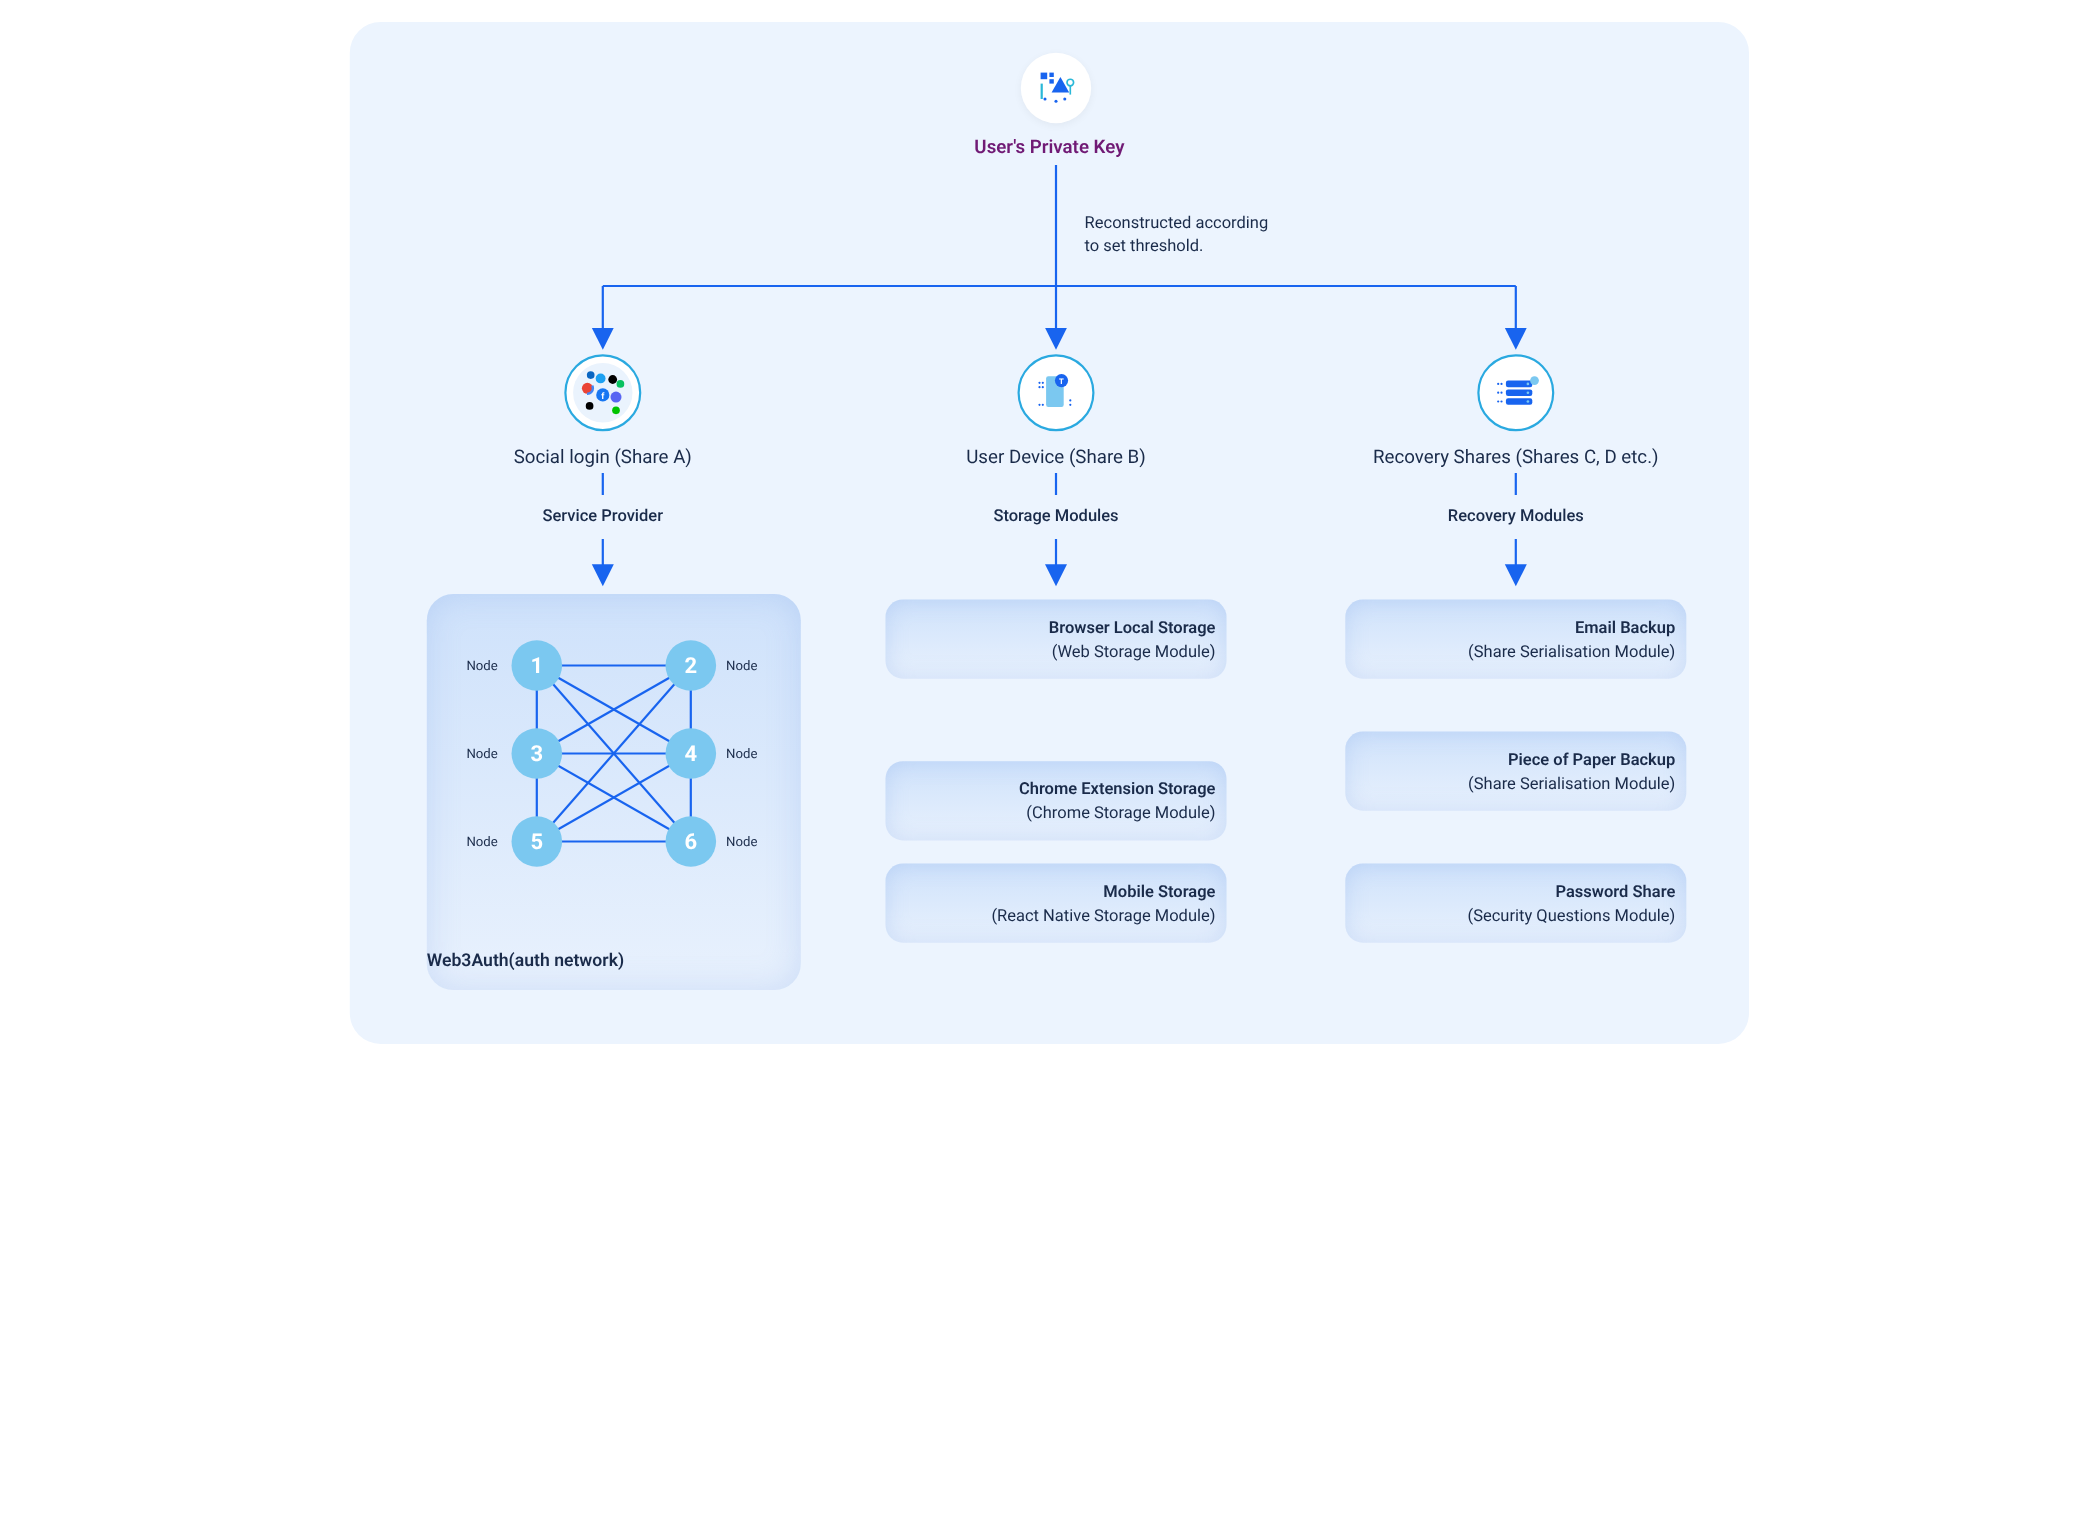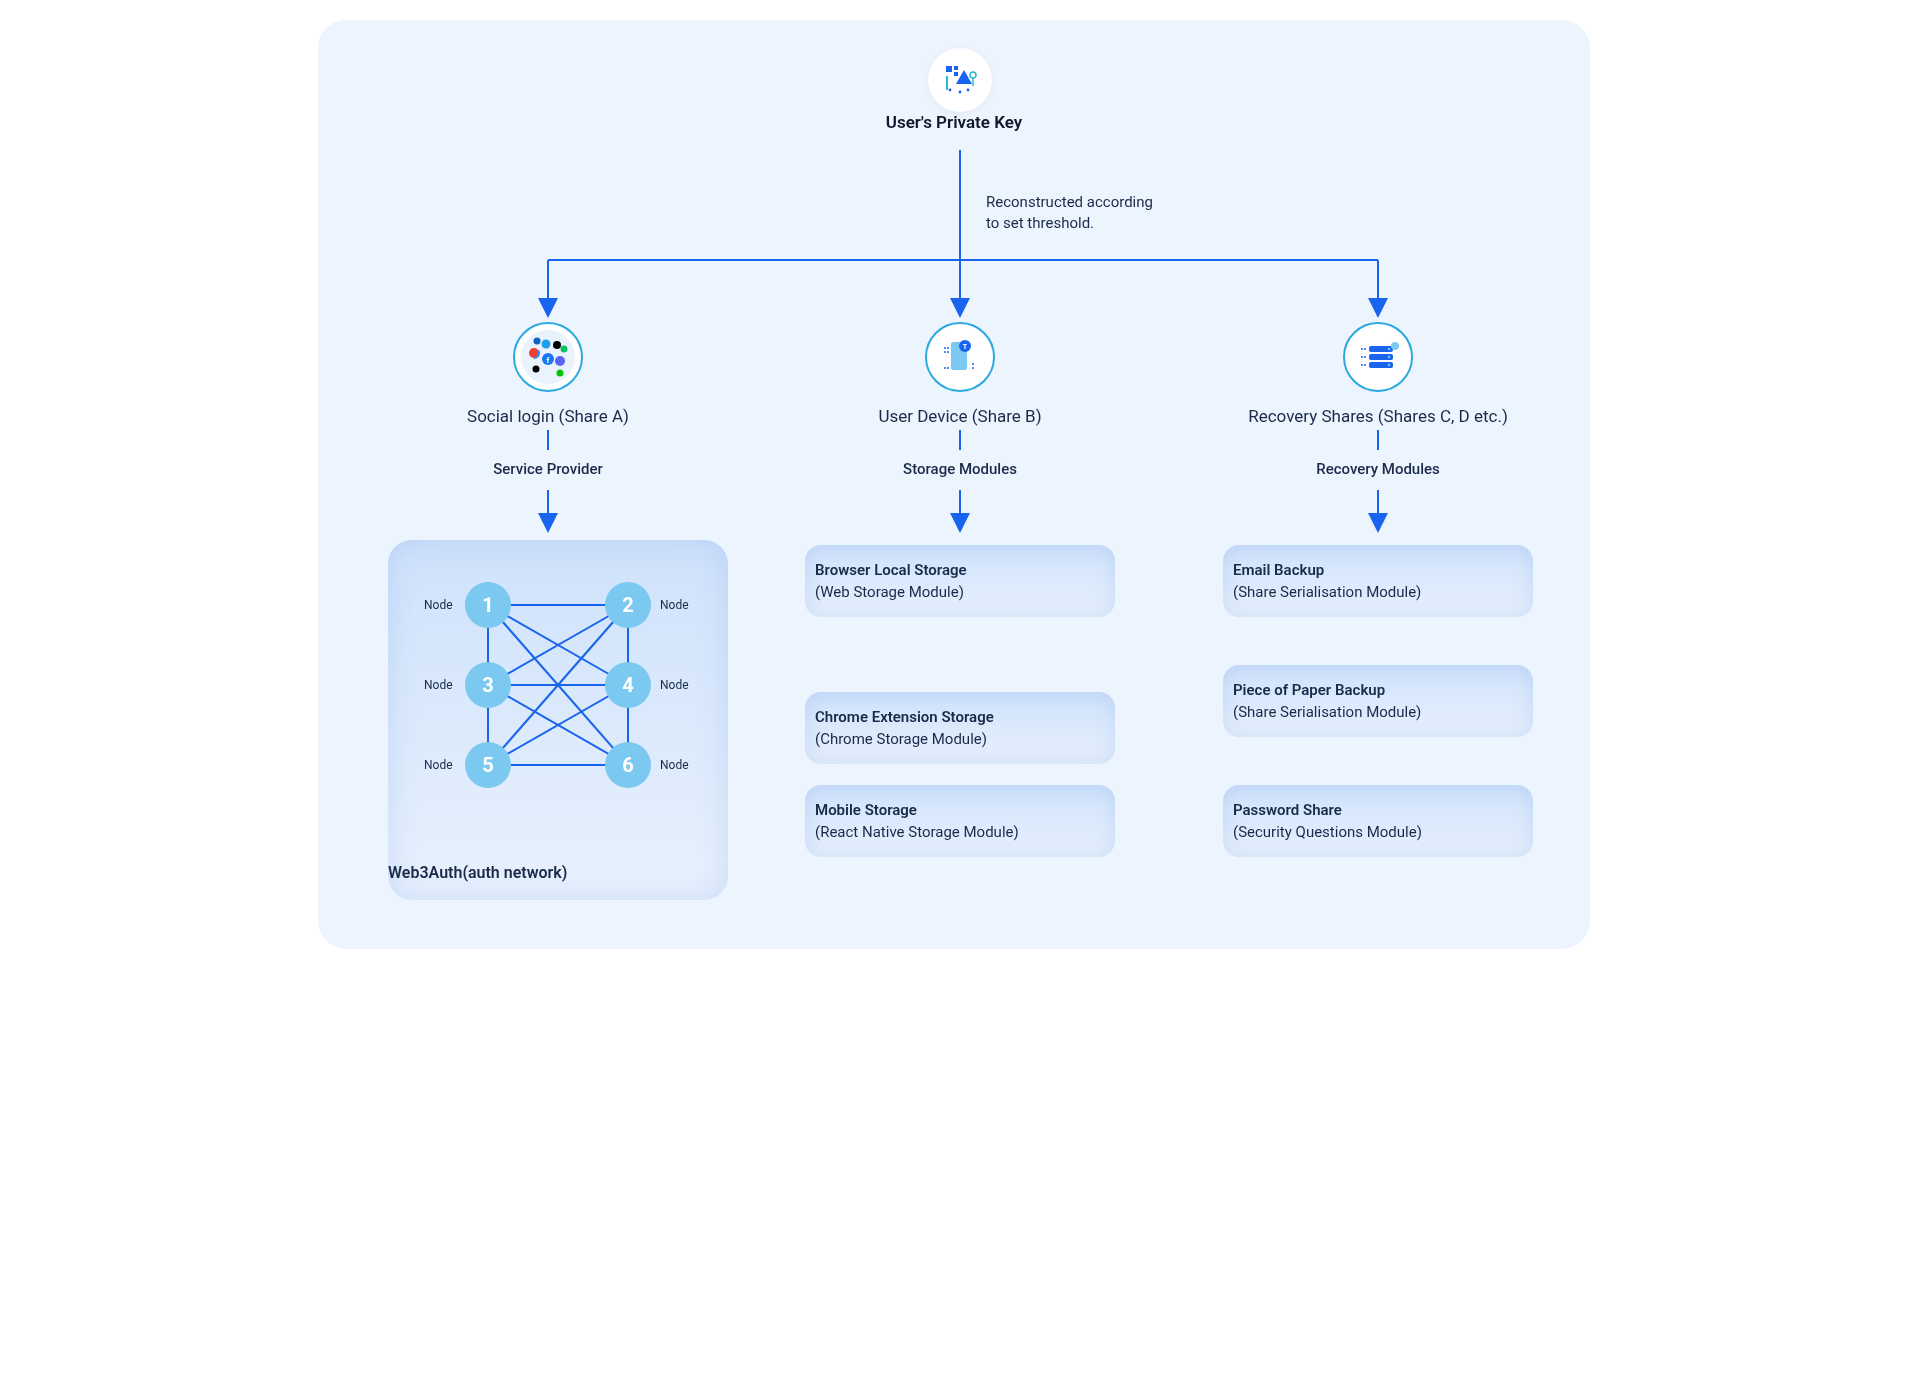--- a/index.html
+++ b/index.html
@@ -23,25 +23,25 @@
     width: 64px;
     height: 64px;
     background: #fff;
     border-radius: 50%;
     display:flex;align-items:center;justify-content:center;
     box-shadow: 0 2px 8px rgba(0,0,0,0.05);
   }
   .title-top {
     position:absolute;
     left: 0; right:0;
-    top: 92px;
+    top: 104px;
     text-align:center;
     font-size: 17px;
     font-weight: 600;
-    color: #0f172a;
+    color: #701a75;
   }
   .annotation {
     position:absolute;
     left: 668px;
     top: 172px;
     font-size: 15px;
     color: #1a2b4a;
     line-height: 1.4;
   }
   svg.connectors {
@@ -71,21 +71,21 @@
     color:#1a2b4a;
     font-weight:500;
     text-align:center;
   }
   .module-pill {
     position:absolute;
     width: 310px;
     padding: 16px 10px;
     background: linear-gradient(180deg, #cfe2fb 0%, #e8f1fd 100%);
     border-radius: 16px;
-    text-align:left;
+    text-align:right;
     font-size:15px;
     color:#1a2b4a;
     box-shadow: inset 0 0 20px rgba(120,160,230,0.25);
   }
   .module-pill .line1 { font-weight:600; }
   .module-pill .line2 { margin-top:4px; }
   .network-box {
     position:absolute;
     left: 70px;
     top: 520px;

